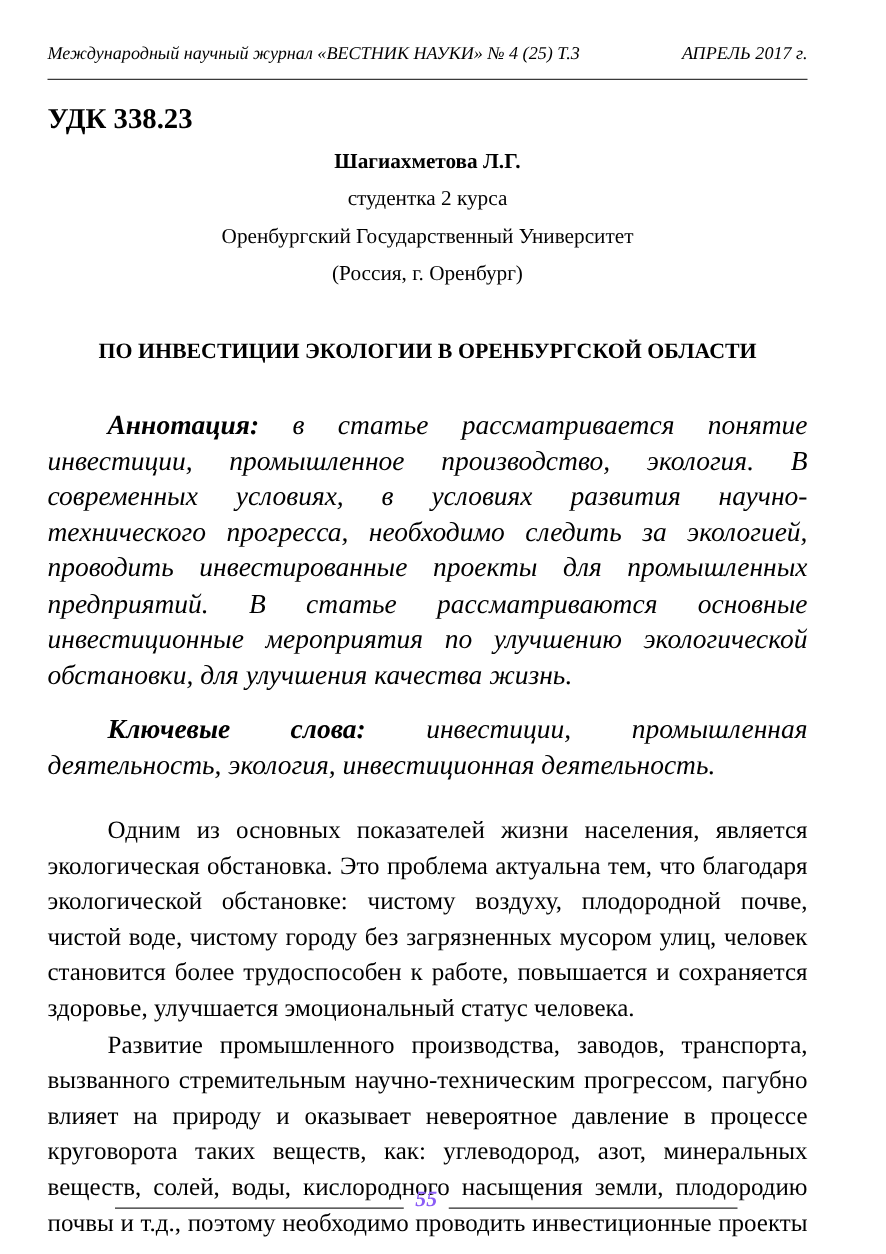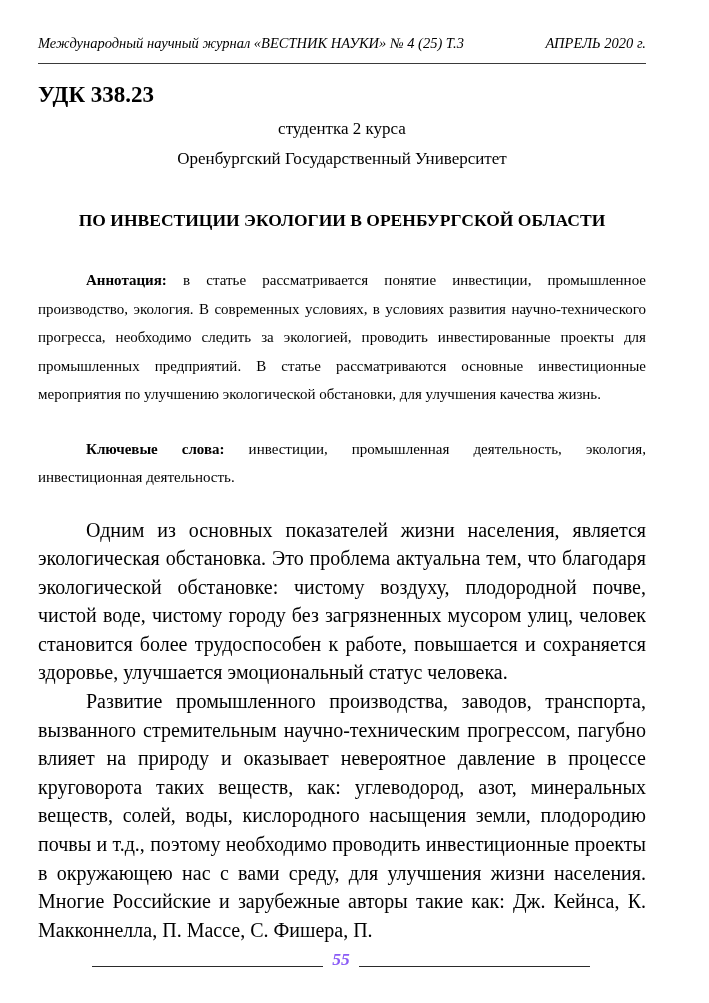--- a/index.html
+++ b/index.html
@@ -46,27 +46,28 @@
   
   .article-title {
     margin-top: 31px;
     text-align: center;
     font-weight: bold;
     font-size: 17.5px;
     line-height: 30px;
   }
   
   .abstract, .keywords {
-    font-size: 15px;
+    font-style: italic;
+    font-size: 22px;
     line-height: 28.5px;
     text-align: justify;
     text-indent: 48px;
   }
   .abstract { margin-top: 31px; }
-  .keywords { margin-top: 26px; }
+  .keywords { margin-top: 15px; }
   .lead-label { font-weight: bold; }
   
   .body-para {
     font-size: 20px;
     line-height: 28.6px;
     text-align: justify;
     text-indent: 48px;
   }
   .body-para.first { margin-top: 24px; }
   
@@ -93,29 +94,31 @@
     color: #8b5cf6;
   }
 </style>
 </head>
 <body>
 
 <div class="page">
 
   <div class="header-row">
     <span>Международный научный журнал «ВЕСТНИК НАУКИ» № 4 (25) Т.3</span>
-    <span>АПРЕЛЬ 2020 г.</span>
+    <span>АПРЕЛЬ 2017 г.</span>
   </div>
   <div class="header-rule"></div>
 
   <div class="udk">УДК 338.23</div>
 
   <div class="author-block">
+    <div class="author-name">Шагиахметова Л.Г.</div>
     <div>студентка 2 курса</div>
     <div>Оренбургский Государственный Университет</div>
+    <div>(Россия, г. Оренбург)</div>
   </div>
 
   <div class="article-title">
     <div>ПО ИНВЕСТИЦИИ ЭКОЛОГИИ В ОРЕНБУРГСКОЙ ОБЛАСТИ</div>
   </div>
 
   <p class="abstract"><span class="lead-label">Аннотация:</span><span> в статье рассматривается понятие инвестиции, промышленное производство, экология. В современных условиях, в условиях развития научно-технического прогресса, необходимо следить за экологией, проводить инвестированные проекты для промышленных предприятий. В статье рассматриваются основные инвестиционные мероприятия по улучшению экологической обстановки, для улучшения качества жизнь.</span></p>
 
   <p class="keywords"><span class="lead-label">Ключевые слова:</span><span> инвестиции, промышленная деятельность, экология, инвестиционная деятельность.</span></p>
 

